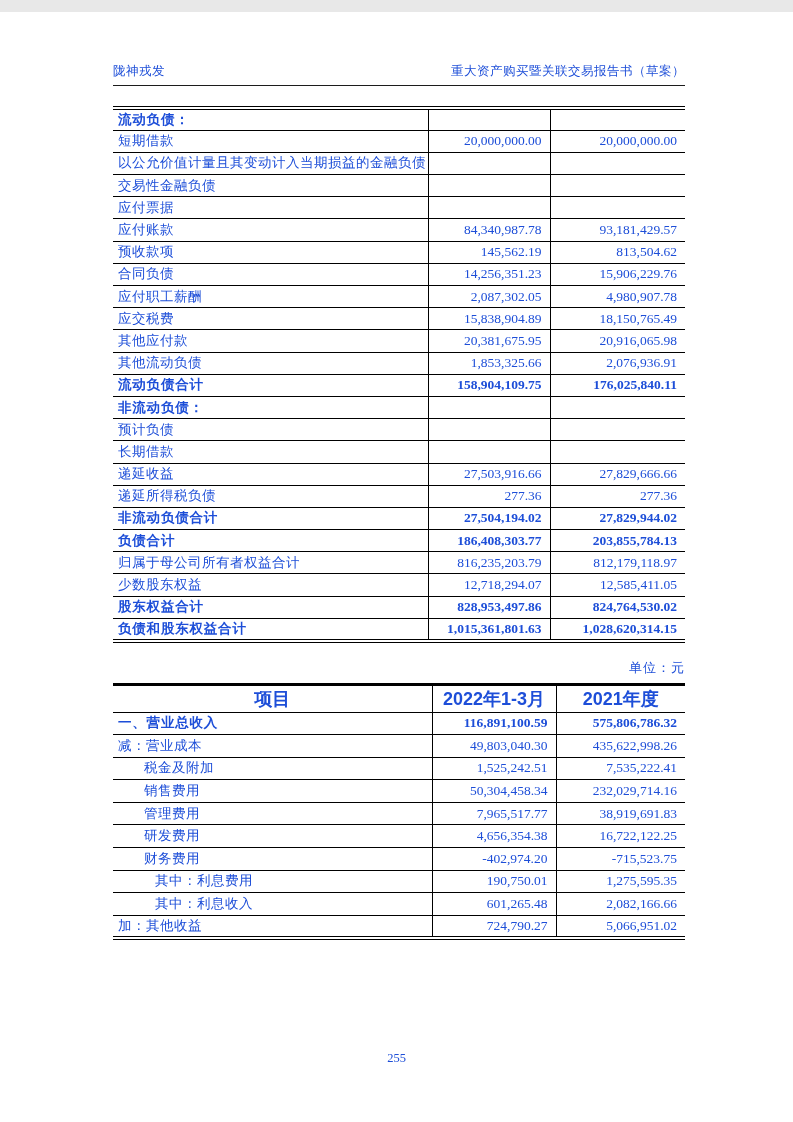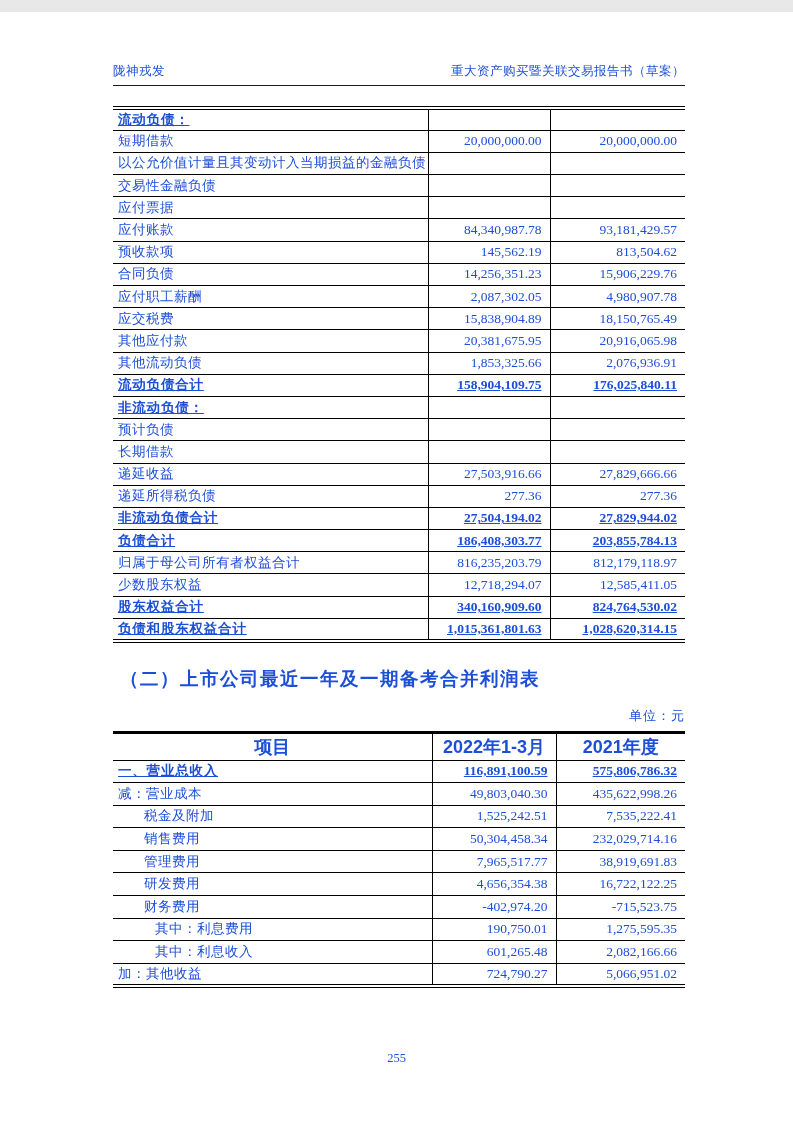--- a/index.html
+++ b/index.html
@@ -28,21 +28,21 @@
   .t2 th {
     height: 23.5px; border-bottom: 1.5px solid #000;
     font-family: "Liberation Sans", "DejaVu Sans", sans-serif;
     font-weight: bold; font-size: 18px; text-align: center;
   }
   .lab { padding-left: 5px; text-align: left; letter-spacing: 0.5px; }
   .ind1 { padding-left: 31px; }
   .ind2 { padding-left: 42px; }
   .val { border-left: 1px solid #000; text-align: right; padding-right: 8px; }
   th.val-h { border-left: 1px solid #000; }
-  tr.bold td { border-top: 1.8px solid #000; border-bottom: 1.8px solid #000; text-decoration: underline; }
+  tr.bold td { border-top: 1.8px solid #000; border-bottom: 1.8px solid #000; }
   tr.bold .lab {
     font-family: "Liberation Sans", "DejaVu Sans", sans-serif;
     font-weight: bold; letter-spacing: 0.8px;
   }
   tr.bold .val { font-weight: bold; }
 
   
   .section-heading {
     margin: 23px 0 0 0; padding-left: 7px;
     font-family: "Liberation Sans", "DejaVu Sans", sans-serif;
@@ -179,32 +179,31 @@
             <td class="val">816,235,203.79</td>
             <td class="val">812,179,118.97</td>
           </tr>
           <tr>
             <td class="lab">少数股东权益</td>
             <td class="val">12,718,294.07</td>
             <td class="val">12,585,411.05</td>
           </tr>
           <tr class="bold">
             <td class="lab">股东权益合计</td>
-            <td class="val">340,160,909.60</td>
+            <td class="val">828,953,497.86</td>
             <td class="val">824,764,530.02</td>
           </tr>
           <tr class="bold">
             <td class="lab">负债和股东权益合计</td>
             <td class="val">1,015,361,801.63</td>
             <td class="val">1,028,620,314.15</td>
           </tr>
         </tbody>
     </table>
 
-    <h2 class="section-heading">（二）上市公司最近一年及一期备考合并利润表</h2>
 
     <div class="unit-label">单位：元</div>
 
     <table class="t2">
       <colgroup>
         <col style="width:319px">
           <col style="width:124px">
           <col style="width:129px">
       </colgroup>
       <thead>

